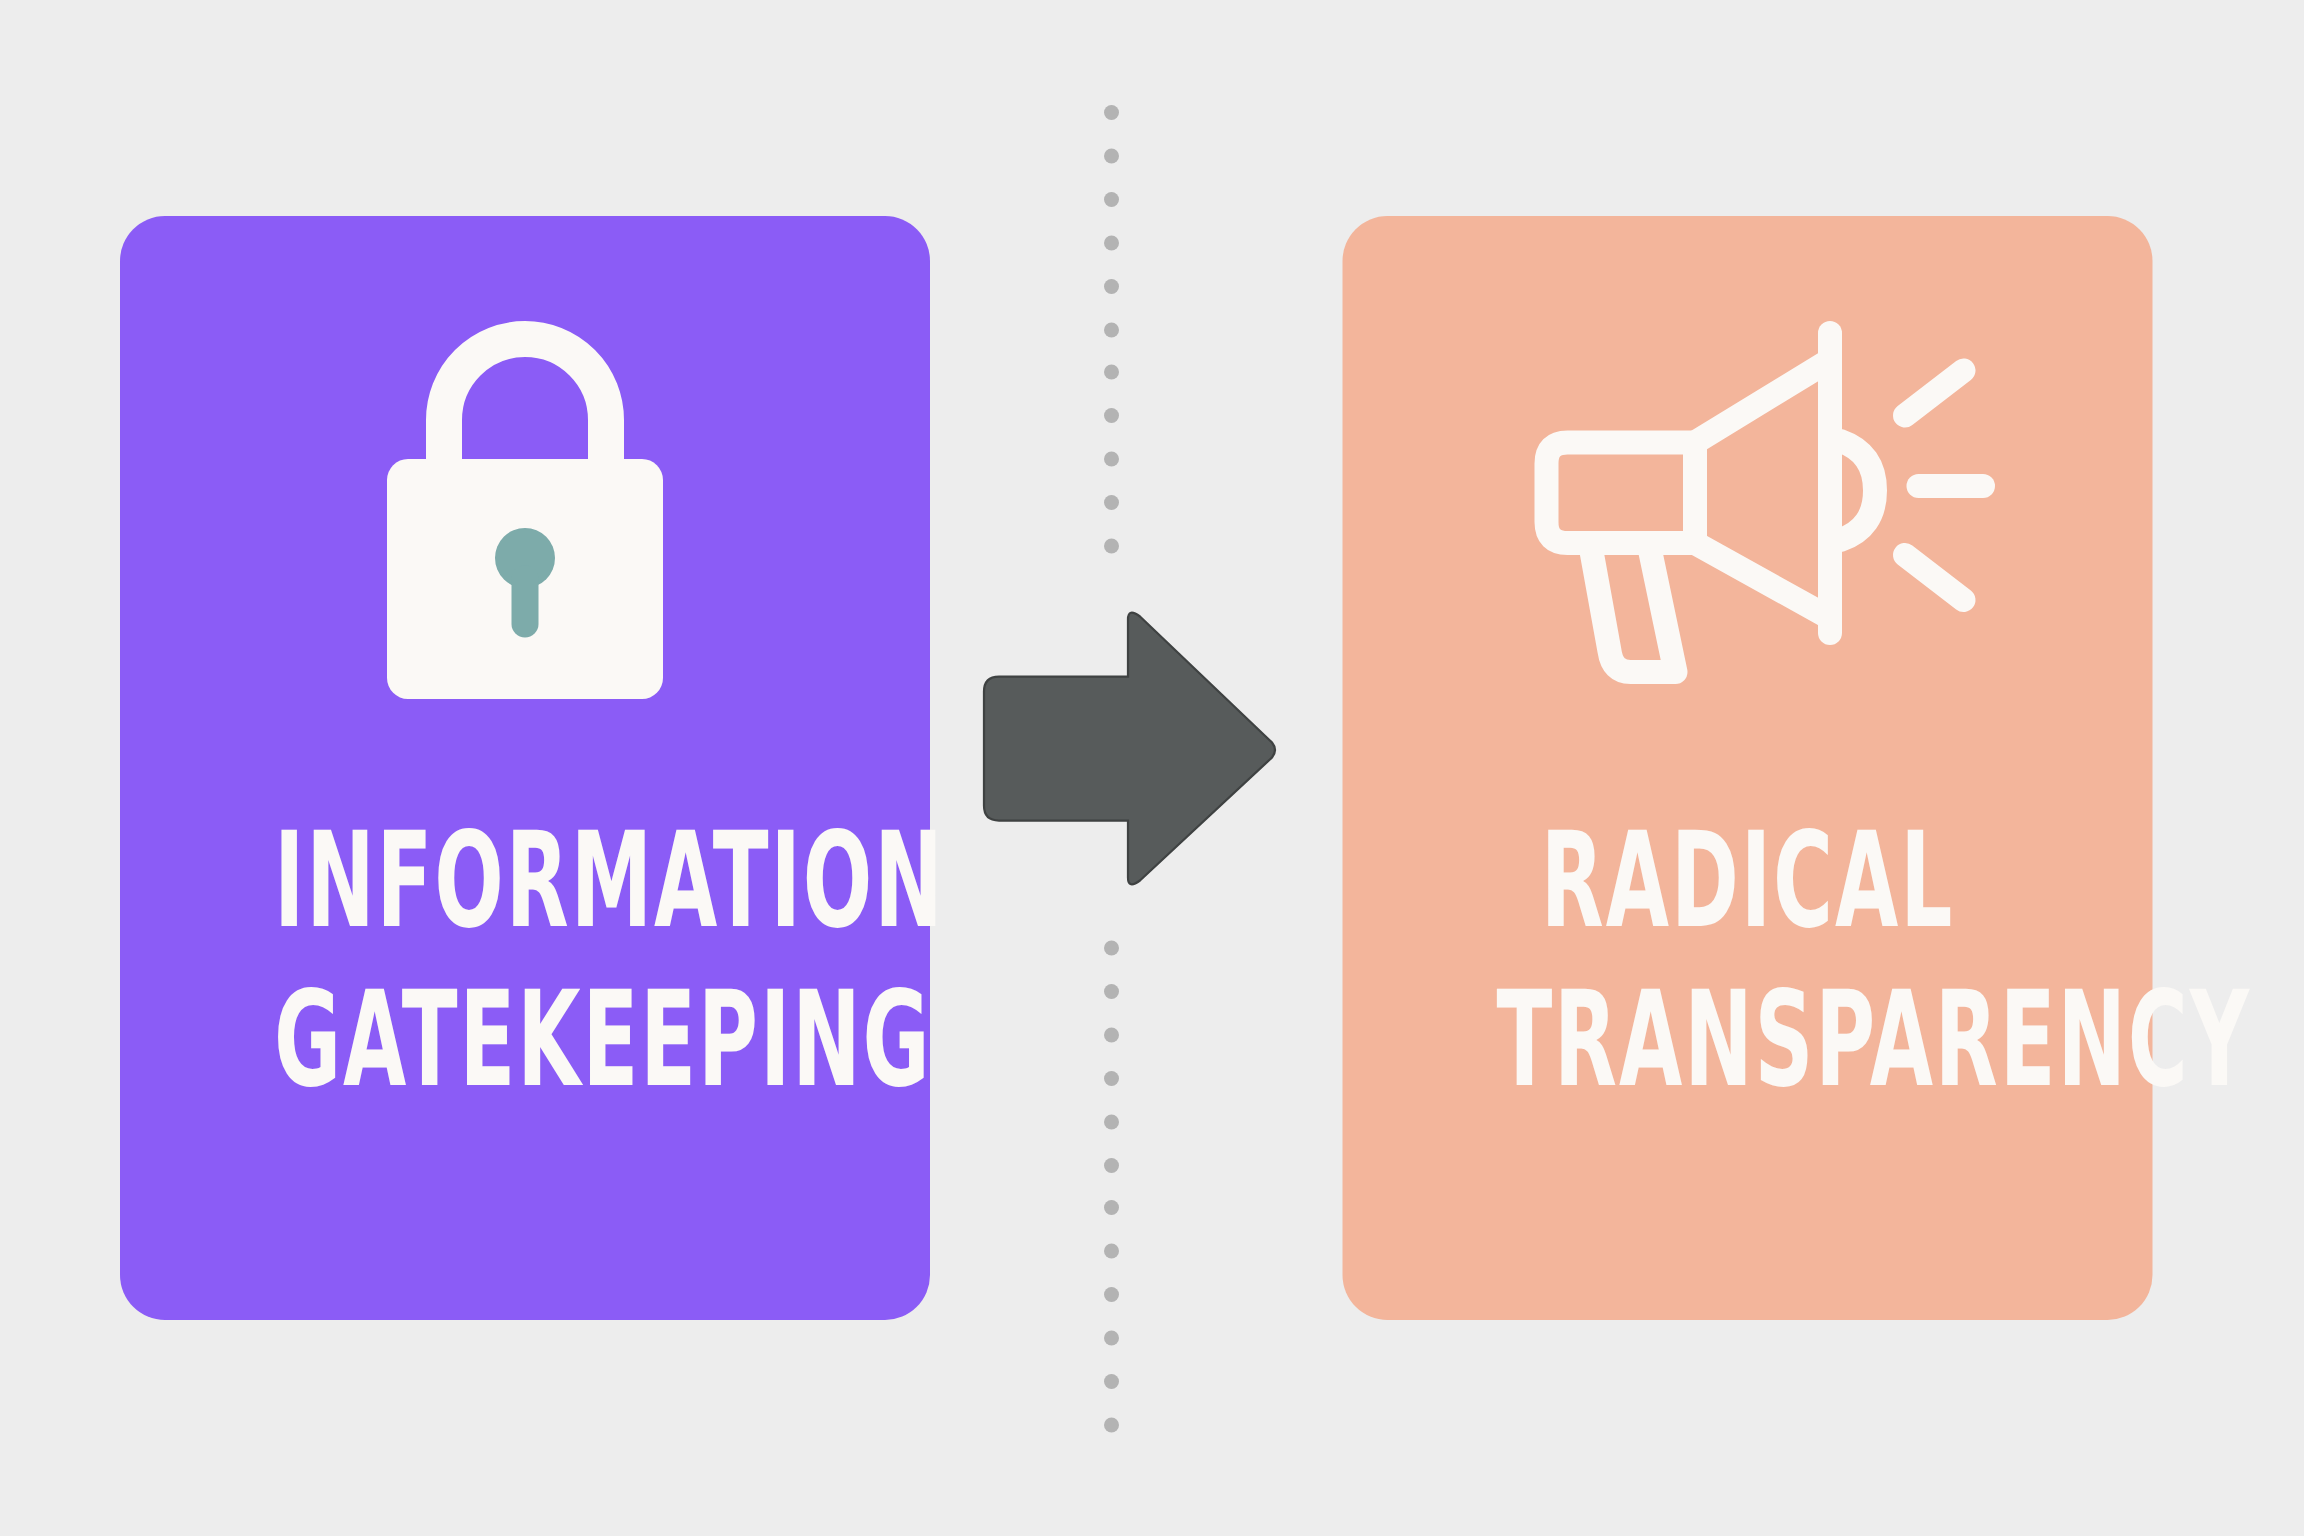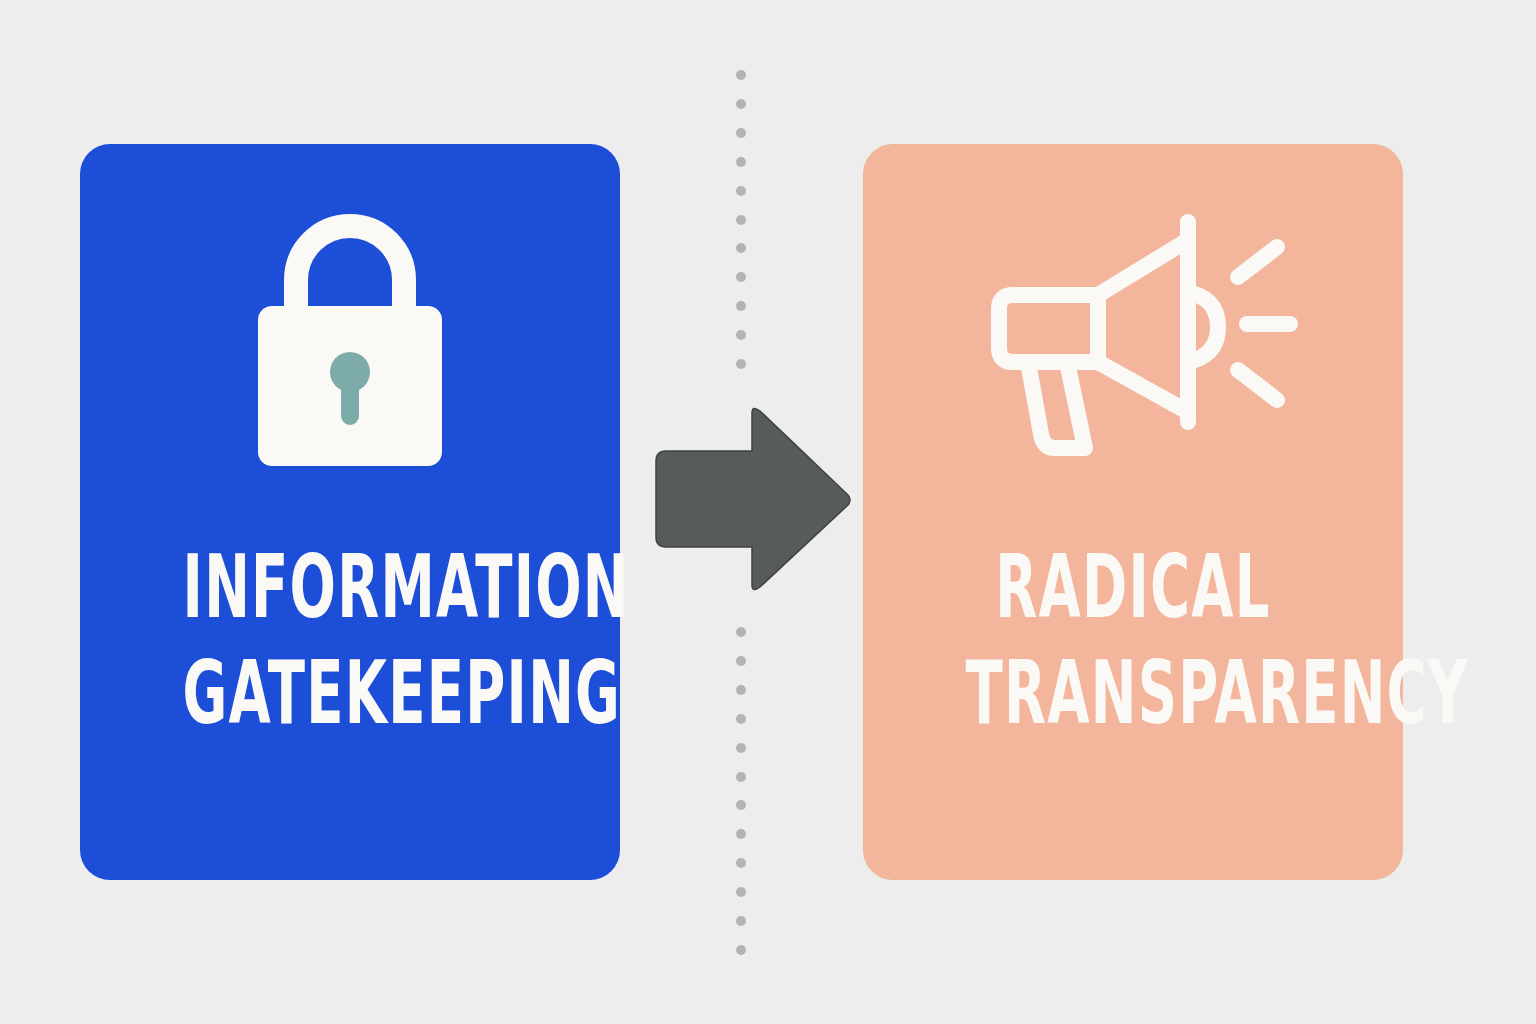--- a/index.html
+++ b/index.html
@@ -55,38 +55,38 @@
     <div class="dot" style="top: 115.6px; background: rgb(179, 179, 179);"></div>
     <div class="dot" style="top: 144.5px; background: rgb(179, 179, 179);"></div>
     <div class="dot" style="top: 173.4px; background: rgb(179, 179, 179);"></div>
     <div class="dot" style="top: 202.3px; background: rgb(179, 179, 179);"></div>
     <div class="dot" style="top: 231.2px; background: rgb(179, 179, 179);"></div>
     <div class="dot" style="top: 260.1px; background: rgb(179, 179, 179);"></div>
     <div class="dot" style="top: 289px; background: rgb(179, 179, 179);"></div>
     <div class="dot" style="top: 317.9px; background: rgb(179, 179, 179);"></div>
   </div>
 
-<div class="card left" style="background:#1d4ed8;">
+<div class="card left" style="background:#8b5cf6;">
   <svg class="icon" style="left:178px; top:68px;" width="184" height="254" viewBox="0 0 184 254">
     <path d="M38 96 V68 A54 54 0 0 1 146 68 V96" fill="none" stroke="#fbf9f6" stroke-width="24"></path>
     <rect x="0" y="94" width="184" height="160" rx="14" fill="#fbf9f6"></rect>
     <circle cx="92" cy="160" r="20" fill="#7dabaa"></circle>
     <rect x="83" y="165" width="18" height="48" rx="9" fill="#7dabaa"></rect>
   </svg>
   <div class="label">
     <span>INFORMATION</span>
     <span>GATEKEEPING</span>
   </div>
 </div>
 
 <svg class="arrow" width="200" height="190" viewBox="0 0 200 190">
   <path d="M12 46 H98 V8 Q98 0 106 6 L194 90 Q198 95 194 100 L106 182 Q98 188 98 180 V142 H12 Q2 142 2 132 V56 Q2 46 12 46 Z" fill="#575b5b" stroke="#3f4242" stroke-width="1.5"></path>
 </svg>
 
-<div class="card right" style="background:#f3b59b;">
+<div class="card right" style="background:#f3b59b;margin-left:32px;">
   <svg class="icon" style="left:120px; top:68px;" width="330" height="260" viewBox="0 0 330 260">
     <g fill="none" stroke="#fbf9f6" stroke-width="16" stroke-linecap="round" stroke-linejoin="round">
       <path d="M30 83 H115 V150 H30 Q16 150 16 136 V97 Q16 83 30 83 Z"></path>
       <path d="M115 83 L205 28 V200 L115 150"></path>
       <line x1="205" y1="10" x2="205" y2="210"></line>
       <path d="M212 82 Q235 90 235 115 Q235 140 212 148"></path>
       <path d="M45 150 L58 222 Q60 236 72 236 H102 L84 150"></path>
       <line x1="255" y1="65" x2="294" y2="35"></line>
       <line x1="264" y1="112" x2="307" y2="112"></line>
       <line x1="255" y1="158" x2="294" y2="188"></line>

